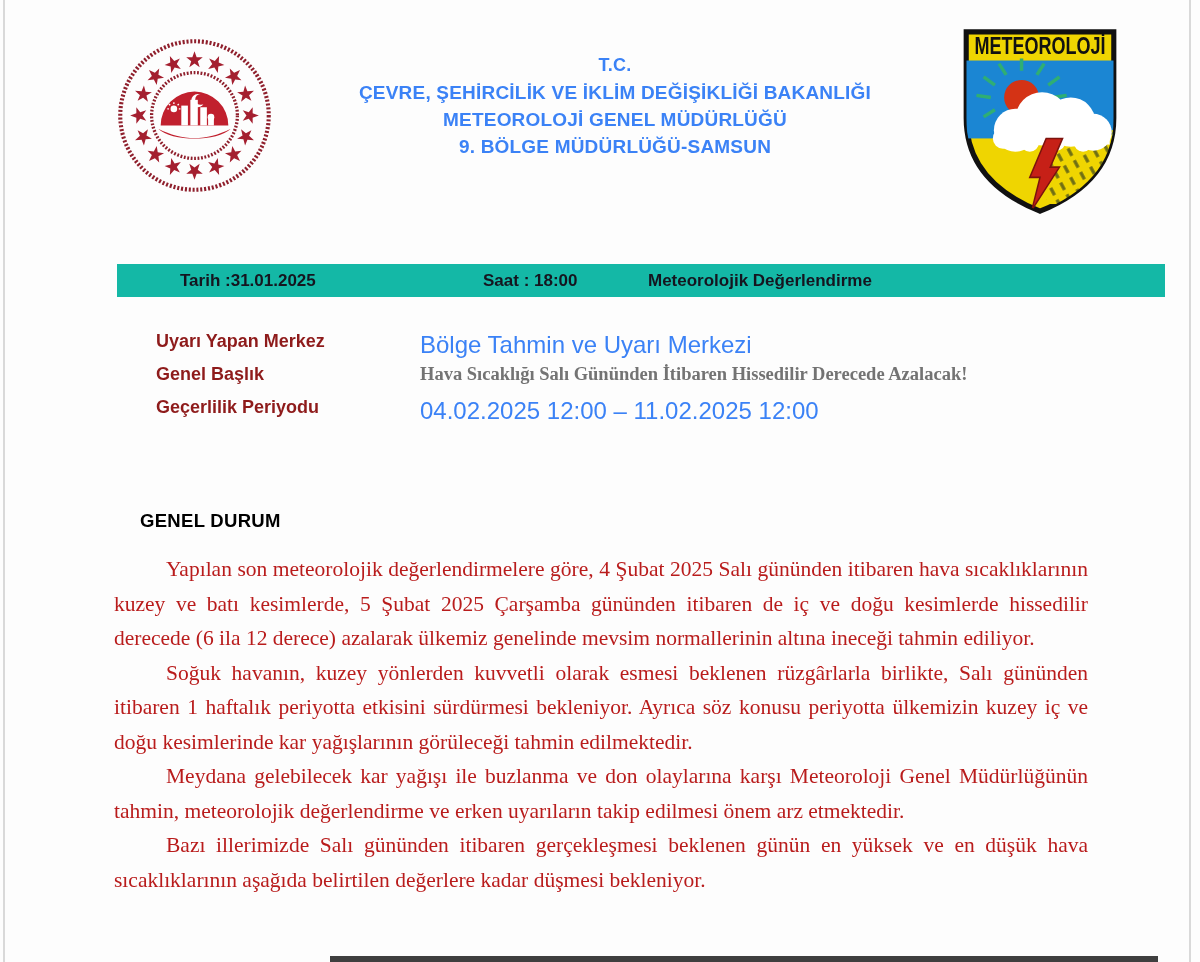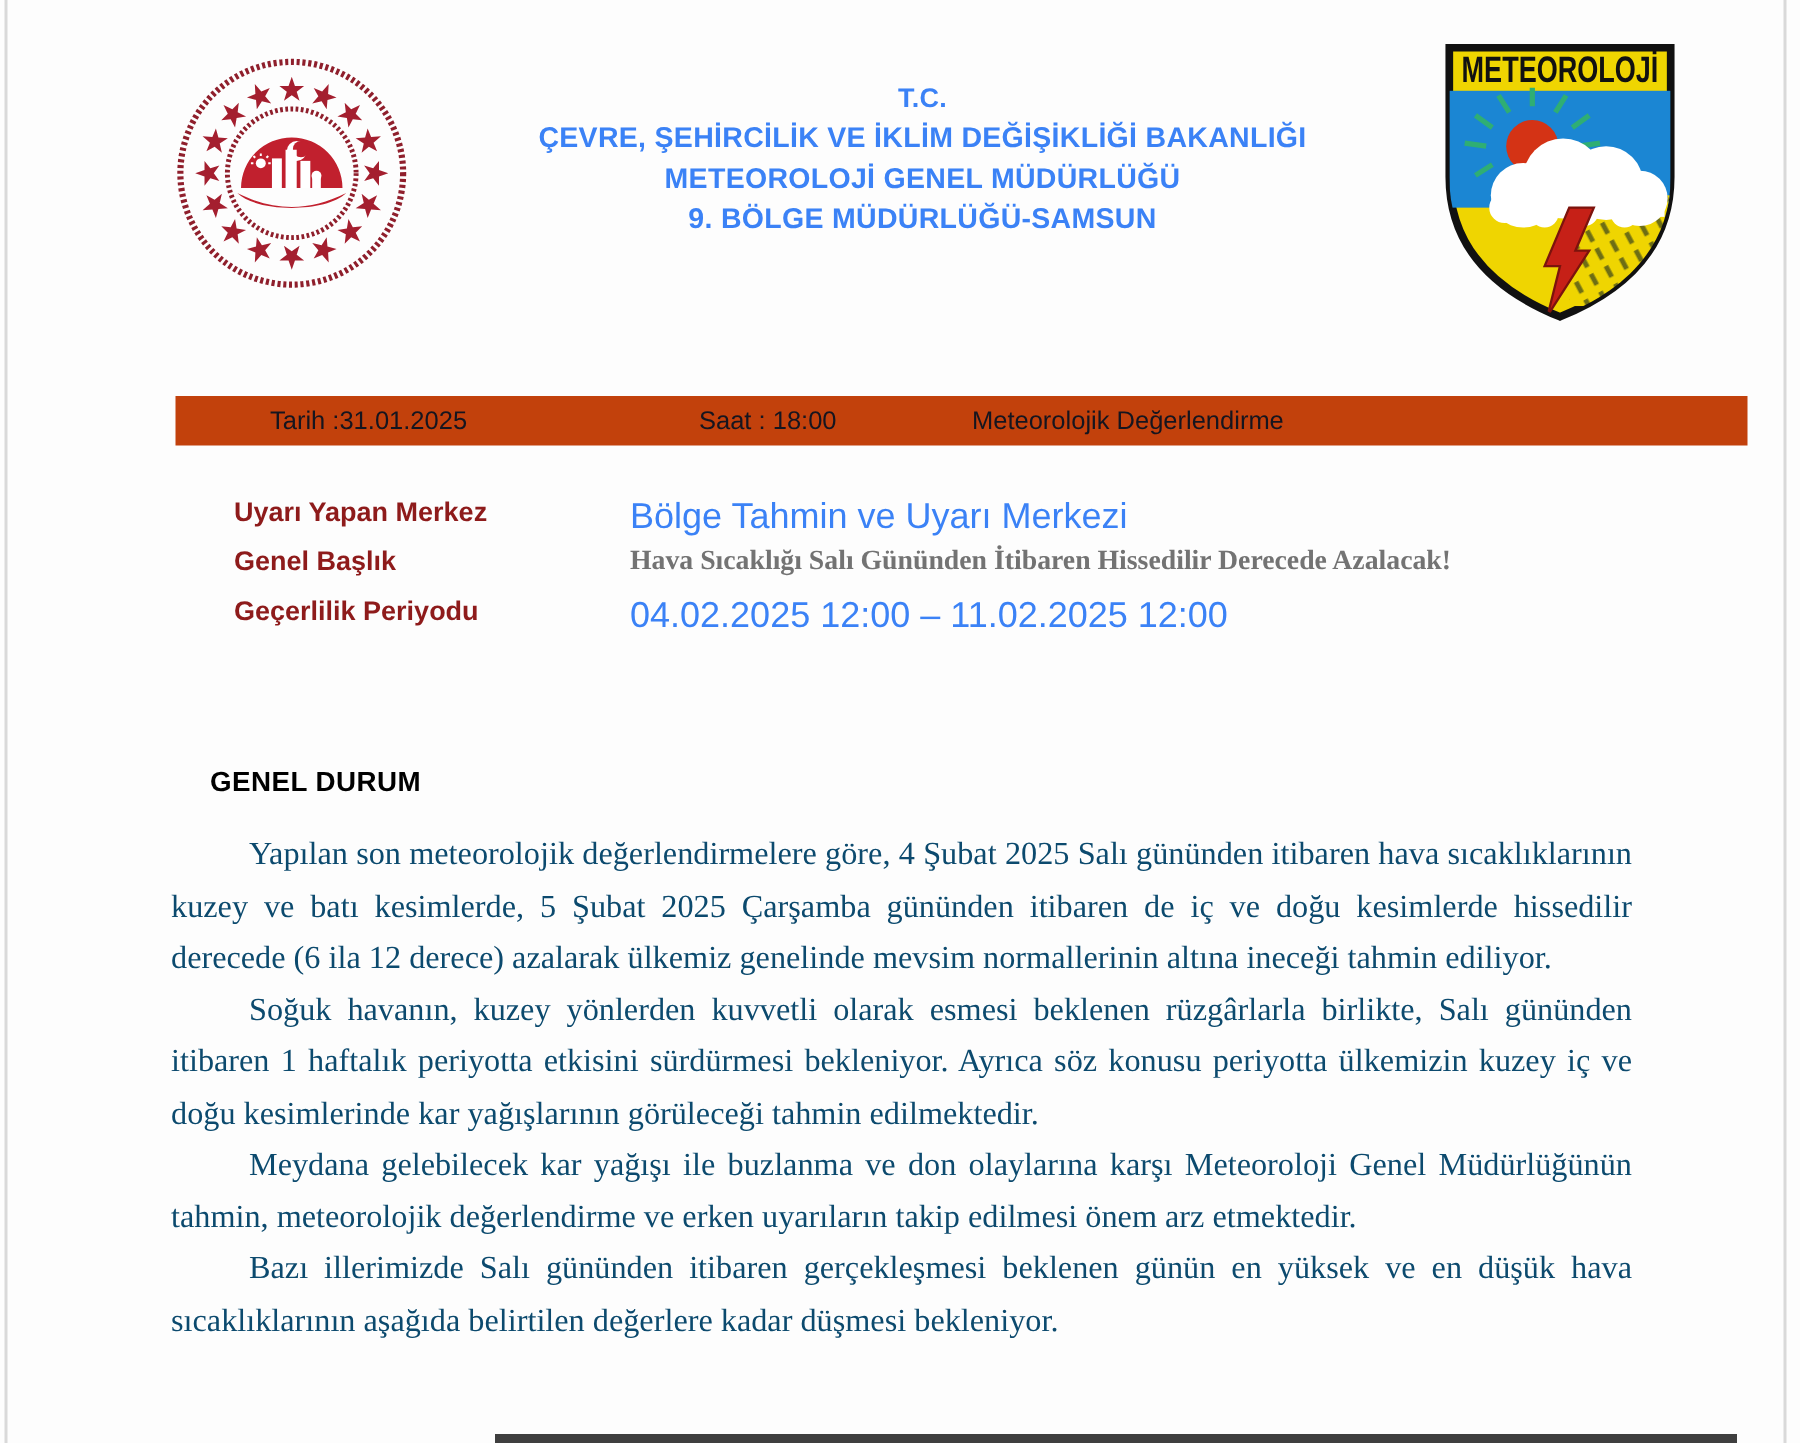--- a/index.html
+++ b/index.html
@@ -17,25 +17,25 @@
   .header-text{
     position:absolute;left:290px;top:52px;width:650px;text-align:center;
     color:#3b82f6;font-weight:bold;line-height:27px;font-size:19px;
     letter-spacing:.2px;
   }
   .header-text .l1{font-size:18px;}
 
   
   .banner{
     position:absolute;left:117px;top:264px;width:1048px;height:33px;
-    background:#c2410c;color:#15151f;font-weight:normal;font-size:17px;
+    background:#14b8a6;color:#15151f;font-weight:bold;font-size:17px;
   }
   .banner span{position:absolute;top:7px;white-space:nowrap;}
   .banner .b-date{left:63px;}
-  .banner .b-time{left:349px;}
+  .banner .b-time{left:366px;}
   .banner .b-type{left:531px;}
 
   
   .fields{position:absolute;left:140px;top:326px;width:960px;}
   .frow{position:relative;height:33px;}
   .flabel{
     position:absolute;left:16px;top:5px;color:#8e1b1b;font-weight:bold;
     font-size:18px;white-space:nowrap;
   }
   .fvalue{position:absolute;left:280px;top:5px;font-size:24px;color:#3b82f6;white-space:nowrap;}
@@ -44,21 +44,21 @@
   }
 
   .section-heading{
     position:absolute;left:140px;top:510px;color:#000000;font-weight:bold;
     font-size:18.5px;letter-spacing:.3px;
   }
 
   
   .body-text{
     position:absolute;left:114px;top:552px;width:974px;
-    font-family:"Liberation Serif",serif;font-size:21.5px;color:#0c4a6e;
+    font-family:"Liberation Serif",serif;font-size:21.5px;color:#b91c1c;
     text-align:justify;line-height:34.5px;
   }
   .body-text p{margin:0;text-indent:52px;}
 
   .cutoff-bar{
     position:absolute;left:330px;top:956px;width:828px;height:6px;background:#3f3f3f;
   }
 </style>
 </head>
 <body>

